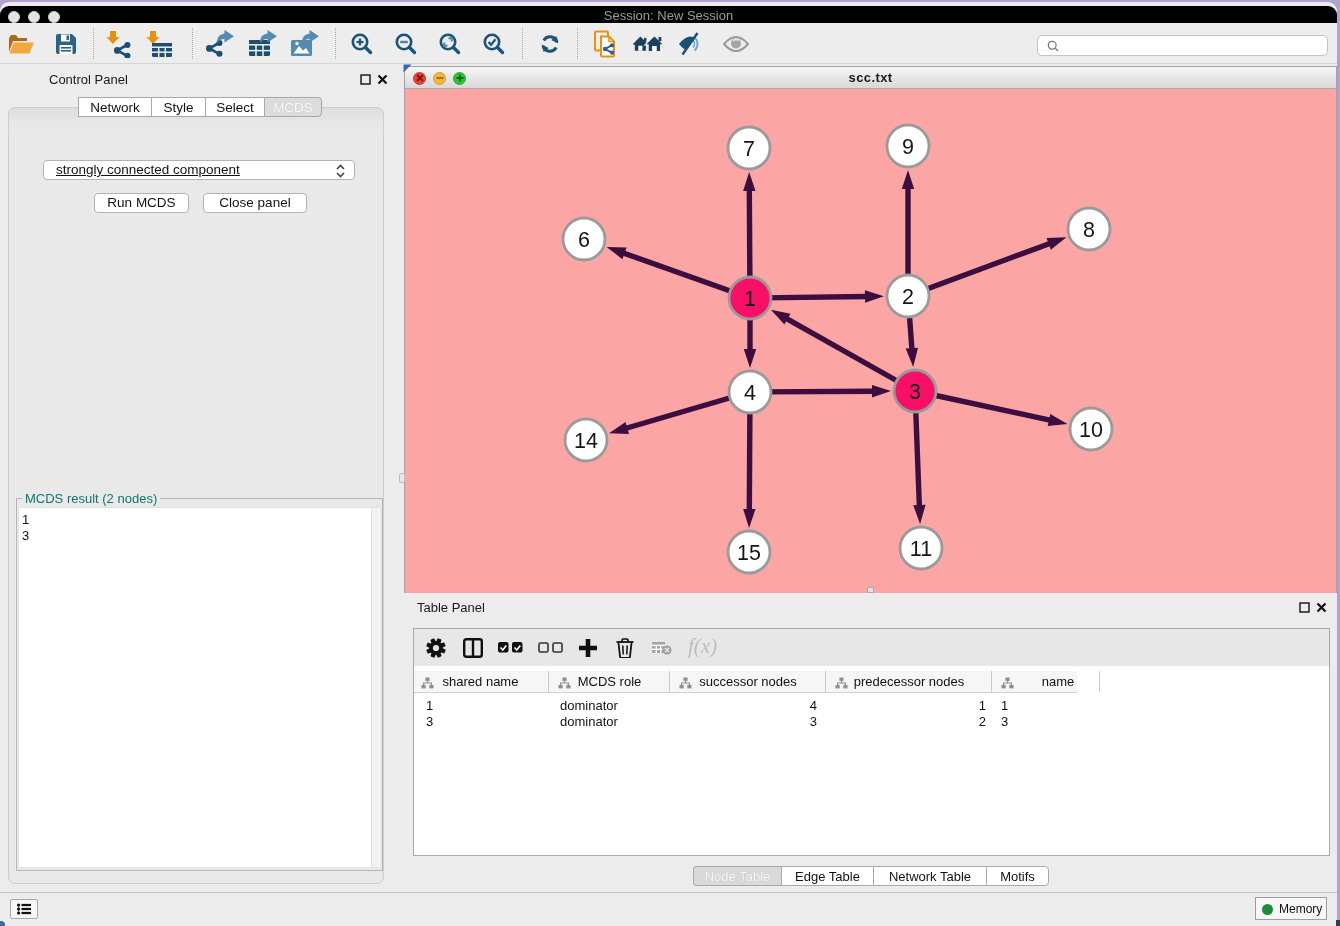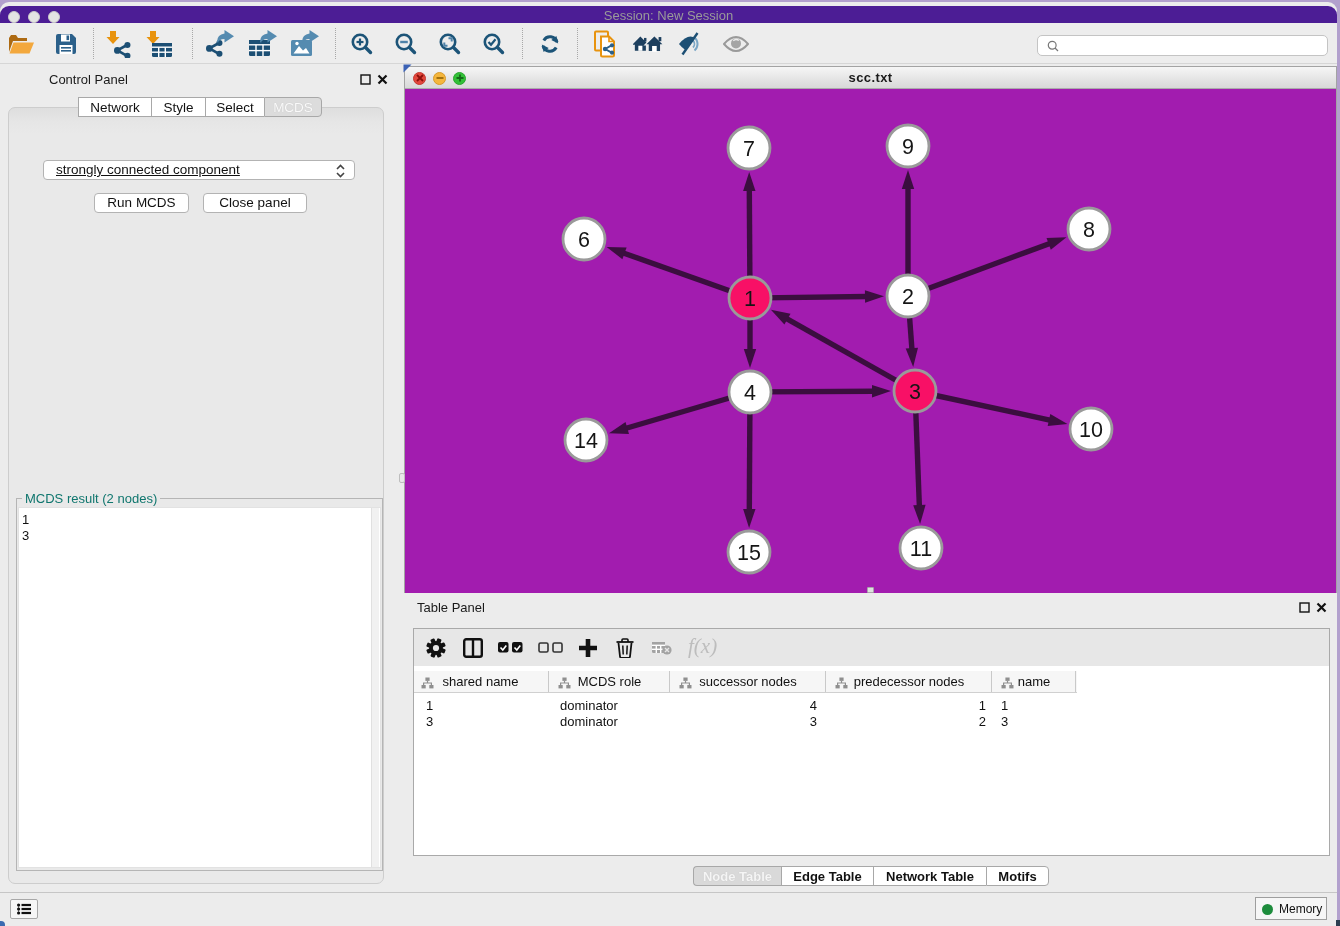--- a/index.html
+++ b/index.html
@@ -1,46 +1,46 @@
 <!DOCTYPE html>
 <html><head><meta charset="utf-8"><style>
 * { margin:0; padding:0; box-sizing:border-box; }
 body { width:1340px; height:926px; background:#b2a0cd; font-family:"Liberation Sans",sans-serif; position:relative; overflow:hidden; }
 #win { position:absolute; left:0; top:2px; width:1337px; height:924px; background:#ececec; border-radius:9px 9px 0 0; }
-#titlebar { position:absolute; left:0; top:4px; width:100%; height:21px; background:#4c1d95; border-bottom:1px solid #c9c9c9; border-radius:9px 9px 0 0; }
+#titlebar { position:absolute; left:0; top:4px; width:100%; height:21px; background:#000000; border-bottom:1px solid #c9c9c9; border-radius:9px 9px 0 0; }
 .tl { position:absolute; top:5px; width:12px; height:12px; border-radius:50%; background:#e4e4e4; border:1px solid #c9c9c9; }
 #titletext { position:absolute; top:2px; width:100%; text-align:center; font-size:13px; color:#9a9a9a; }
 #toolbar { position:absolute; left:0; top:21px; width:100%; height:41px; background:#ededed; border-bottom:1px solid #d6d6d6; }
 .tsep { position:absolute; top:5px; height:31px; border-left:1px dotted #a8a8a8; }
 #search { position:absolute; left:1037px; top:33px; width:291px; height:21px; background:#fff; border:1px solid #c4c4c4; border-radius:5px; }
 
 #cp-title { position:absolute; left:14px; top:70px; font-size:13px; color:#1a1a1a;margin-left:35px; }
 #cp-inner { position:absolute; left:8px; top:105px; width:376px; height:777px; background:linear-gradient(#dedede 0px,#e6e6e6 14px,#e9e9e9 26px); border:1px solid #cdcdcd; border-radius:7px; }
 .tab { position:absolute; top:95px; height:20px; background:#fff; border:1px solid #a8a8a8; border-right:none; font-size:13.5px; color:#111; text-align:center; line-height:19px; }
 .wbtn { position:absolute; font-size:12px; color:#111; }
 #opt-label { position:absolute; left:0px; top:135px; width:392px; text-align:center; font-size:13.5px; color:#1a1a1a; }
 #sel { position:absolute; left:43px; top:158px; width:312px; height:20px; background:#fff; border:1px solid #b3b3b3; border-radius:4px; font-size:13.5px; line-height:18px; padding-left:12px; color:#111;text-decoration:underline; }
 .btn { position:absolute; top:191px; height:20px; background:#fff; border:1px solid #b3b3b3; border-radius:4px; font-size:13.5px; text-align:center; line-height:18px; color:#111; }
 #fs { position:absolute; left:16px; top:496px; width:367px; height:373px; border:1px solid #b5b5b5; }
 #fs-legend { position:absolute; left:22px; top:489px; background:#e9e9e9; padding:0 3px; font-size:13px; color:#0f766e; }
 #fs-white { position:absolute; left:18px; top:505px; width:363px; height:361px; background:#fff; border:1px solid #e2e2e2; font-size:13px; line-height:16px; padding:4px 0 0 3px; color:#111; }
 #fs-scroll { position:absolute; left:371px; top:506px; width:8px; height:359px; background:#f1f1f1; border-left:1px solid #e0e0e0; }
 
-#net { position:absolute; left:404px; top:64px; width:933px; height:527px; border:1px solid #a3a3a3; border-bottom:none; background:#a21caf; }
+#net { position:absolute; left:404px; top:64px; width:933px; height:527px; border:1px solid #a3a3a3; border-bottom:none; background:#fca5a5; }
 #net-title { position:absolute; left:0; top:0; width:100%; height:22px; background:linear-gradient(#f6f6f6,#d8d8d8); border-bottom:1px solid #ababab; }
 #net-title span { display:block; text-align:center; font-size:13px; font-weight:bold; letter-spacing:0.4px; color:#1a1a1a; padding-top:3px; }
 .mac { position:absolute; top:4.5px; width:13px; height:13px; border-radius:50%; }
 
 #tp-title { position:absolute; left:417px; top:598px; font-size:13px; color:#1a1a1a; }
 #tp-box { position:absolute; left:413px; top:626px; width:917px; height:228px; background:#fff; border:1px solid #a9a9a9; }
 #tp-tools { position:absolute; left:414px; top:627px; width:915px; height:37px; background:#e7e7e7; }
 #tp-header { position:absolute; left:414px; top:669px; width:663px; height:22px; background:#f6f6f6; border-bottom:1px solid #d0d0d0; }
 .th { position:absolute; top:669px; height:21px; border-right:1px solid #c9c9c9; font-size:13px; color:#111; text-align:center; line-height:21px; }
 .cell { position:absolute; font-size:13px; color:#111; height:16px; line-height:16px; }
-.btab { position:absolute; top:864px; height:20px; background:#fff; border:1px solid #a8a8a8; border-right:none; font-size:13px; font-weight:bold; text-align:center; line-height:19px; color:#111; }
+.btab { position:absolute; top:864px; height:20px; background:#fff; border:1px solid #a8a8a8; border-right:none; font-size:13px; font-weight:normal; text-align:center; line-height:19px; color:#111; }
 #statusbar { position:absolute; left:0; top:890px; width:100%; height:34px; background:#ececec; border-top:1px solid #c6c6c6; }
 </style></head><body>
 <div id="win">
  <div id="titlebar">
   <div class="tl" style="left:8px"></div>
       <div class="tl" style="left:28px"></div>
       <div class="tl" style="left:48px"></div>
   <div id="titletext">Session: New Session</div>
  </div>
  <div id="toolbar">
@@ -377,21 +377,21 @@
       <rect x="0.5" y="8" width="4.2" height="3.4" fill="#8f8f8f"></rect>
       <rect x="8.3" y="8" width="4.2" height="3.4" fill="#8f8f8f"></rect>
     </svg>
     <div class="th" style="left:827px;width:165px"><span>predecessor nodes</span></div>
     <svg style="position:absolute;left:835px;top:675px" width="13" height="12" viewBox="0 0 13 12">
       <rect x="4.4" y="0.5" width="4.2" height="3.4" fill="#8f8f8f"></rect>
       <path d="M6.5 4 L6.5 6 M2.6 8 L2.6 6 L10.4 6 L10.4 8" stroke="#8f8f8f" stroke-width="1.2" fill="none"></path>
       <rect x="0.5" y="8" width="4.2" height="3.4" fill="#8f8f8f"></rect>
       <rect x="8.3" y="8" width="4.2" height="3.4" fill="#8f8f8f"></rect>
     </svg>
-    <div class="th" style="left:993px;width:83px"><span>name</span></div>
+    <div class="th" style="left:1017px;width:83px"><span>name</span></div>
     <svg style="position:absolute;left:1001px;top:675px" width="13" height="12" viewBox="0 0 13 12">
       <rect x="4.4" y="0.5" width="4.2" height="3.4" fill="#8f8f8f"></rect>
       <path d="M6.5 4 L6.5 6 M2.6 8 L2.6 6 L10.4 6 L10.4 8" stroke="#8f8f8f" stroke-width="1.2" fill="none"></path>
       <rect x="0.5" y="8" width="4.2" height="3.4" fill="#8f8f8f"></rect>
       <rect x="8.3" y="8" width="4.2" height="3.4" fill="#8f8f8f"></rect>
     </svg>
  <div class="cell" style="left:426px;top:696px">1</div>
     <div class="cell" style="left:560px;top:696px">dominator</div>
     <div class="cell" style="left:751px;top:696px;width:66px;text-align:right">4</div>
     <div class="cell" style="left:920px;top:696px;width:66px;text-align:right">1</div>

